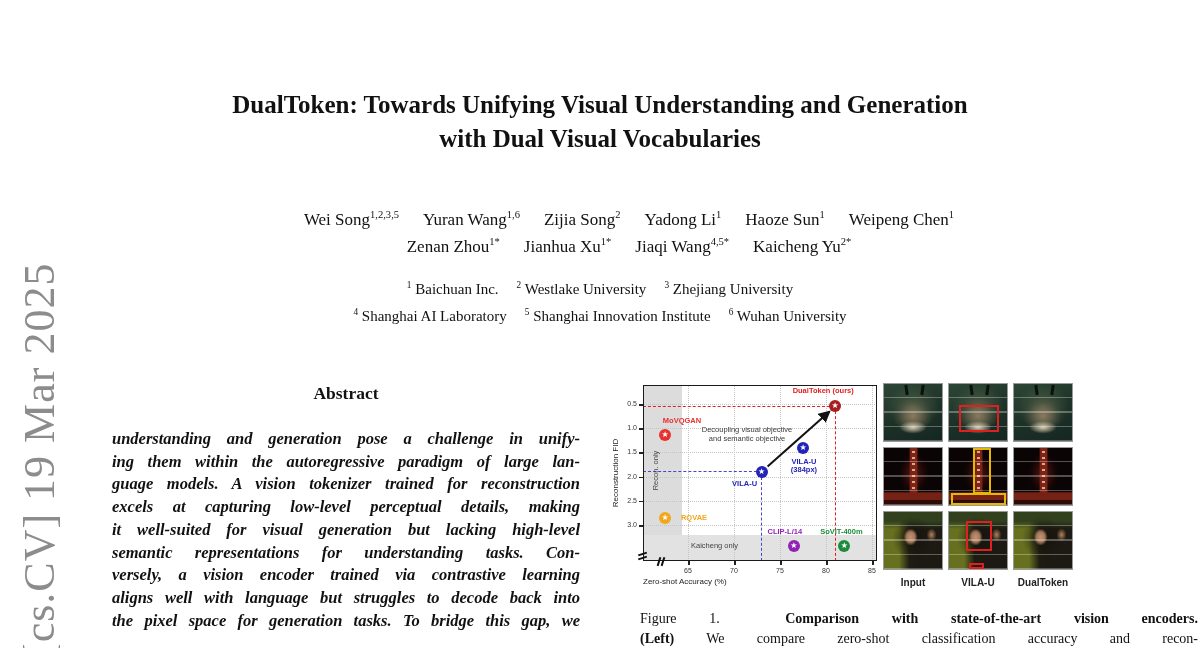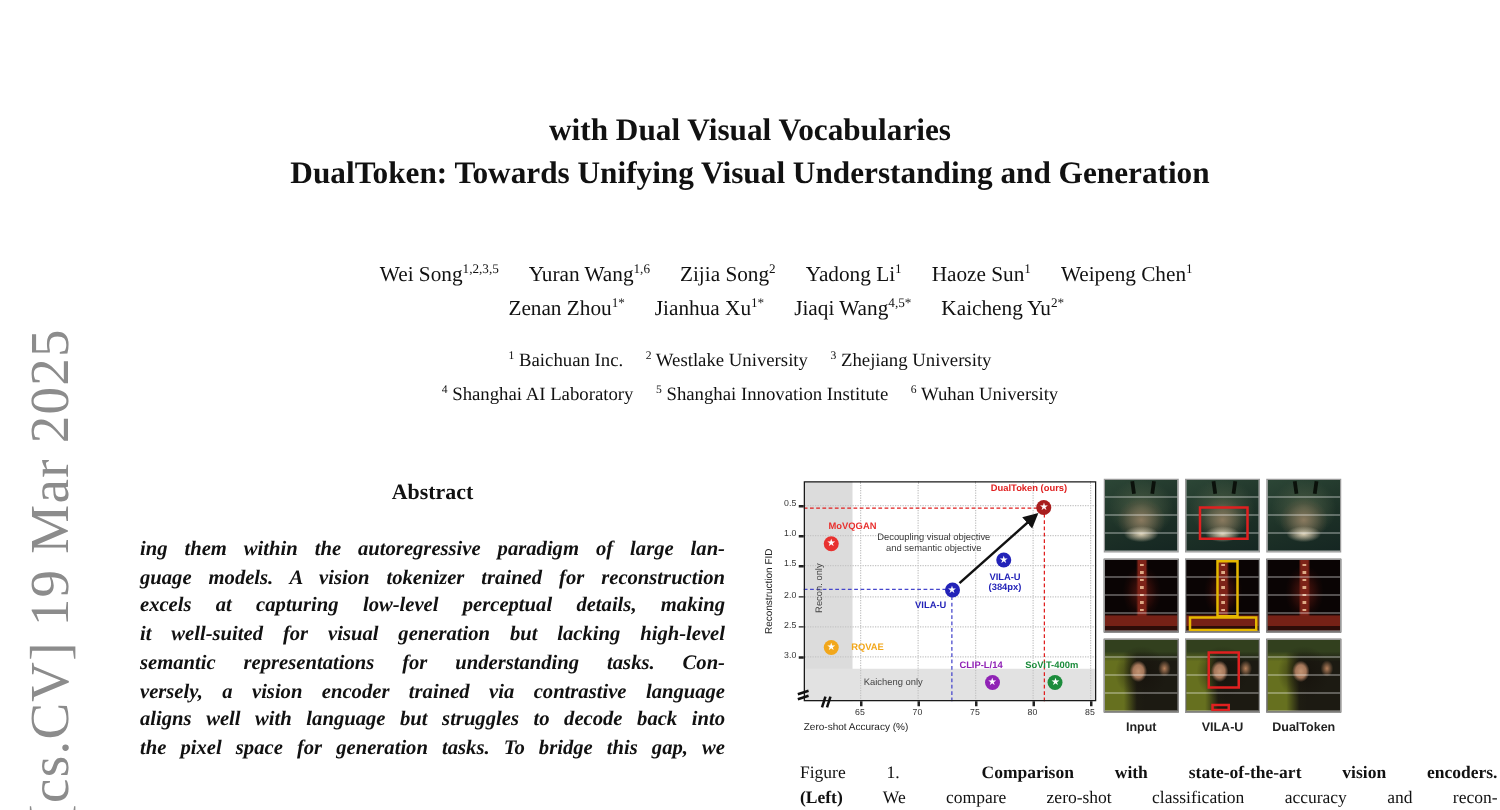--- a/index.html
+++ b/index.html
@@ -101,46 +101,47 @@
   .caption b{font-weight:bold;}
 </style>
 </head>
 <body>
 
 <div class="page">
 
   <div class="stamp">[cs.CV] 19 Mar 2025</div>
 
   <div class="title">
+    <div>DualToken: Towards Unifying Visual Understanding and Generation</div>
     <div>with Dual Visual Vocabularies</div>
-    <div>DualToken: Towards Unifying Visual Understanding and Generation</div>
   </div>
 
   <div class="authors" style="top:210px;">
     <span class="au"><span>Wei Song</span><sup>1,2,3,5</sup></span><span class="au"><span>Yuran Wang</span><sup>1,6</sup></span><span class="au"><span>Zijia Song</span><sup>2</sup></span><span class="au"><span>Yadong Li</span><sup>1</sup></span><span class="au"><span>Haoze Sun</span><sup>1</sup></span><span class="au"><span>Weipeng Chen</span><sup>1</sup></span>
   </div>
   <div class="authors" style="top:237px;">
     <span class="au"><span>Zenan Zhou</span><sup>1*</sup></span><span class="au"><span>Jianhua Xu</span><sup>1*</sup></span><span class="au"><span>Jiaqi Wang</span><sup>4,5*</sup></span><span class="au"><span>Kaicheng Yu</span><sup>2*</sup></span>
   </div>
 
   <div class="affils" style="top:281px;">
     <span class="af"><sup>1</sup> <span>Baichuan Inc.</span></span><span class="af"><sup>2</sup> <span>Westlake University</span></span><span class="af"><sup>3</sup> <span>Zhejiang University</span></span>
   </div>
   <div class="affils" style="top:308px;">
     <span class="af"><sup>4</sup> <span>Shanghai AI Laboratory</span></span><span class="af"><sup>5</sup> <span>Shanghai Innovation Institute</span></span><span class="af"><sup>6</sup> <span>Wuhan University</span></span>
   </div>
 
   <div class="abs-col">
     <div class="abs-head">Abstract</div>
+    <div class="abs-line">understanding and generation pose a challenge in unify-</div>
     <div class="abs-line">ing them within the autoregressive paradigm of large lan-</div>
     <div class="abs-line">guage models. A vision tokenizer trained for reconstruction</div>
     <div class="abs-line">excels at capturing low-level perceptual details, making</div>
     <div class="abs-line">it well-suited for visual generation but lacking high-level</div>
     <div class="abs-line">semantic representations for understanding tasks. Con-</div>
-    <div class="abs-line">versely, a vision encoder trained via contrastive language</div>
+    <div class="abs-line">versely, a vision encoder trained via contrastive learning</div>
     <div class="abs-line">aligns well with language but struggles to decode back into</div>
     <div class="abs-line">the pixel space for generation tasks. To bridge this gap, we</div>
   </div>
 
   <div class="fig-panel">
     <div class="plot" id="plot-area">
         <div class="band" style="left: 0px; top: 0px; width: 39px; height: 176px;"></div>
         <div class="band" style="left: 0px; top: 150px; width: 234px; height: 26px; background: rgb(226, 226, 226);"></div>
         <div class="gl-v" style="left: 45px;"></div>
         <div class="tick-x" style="left: 45px;"></div>

